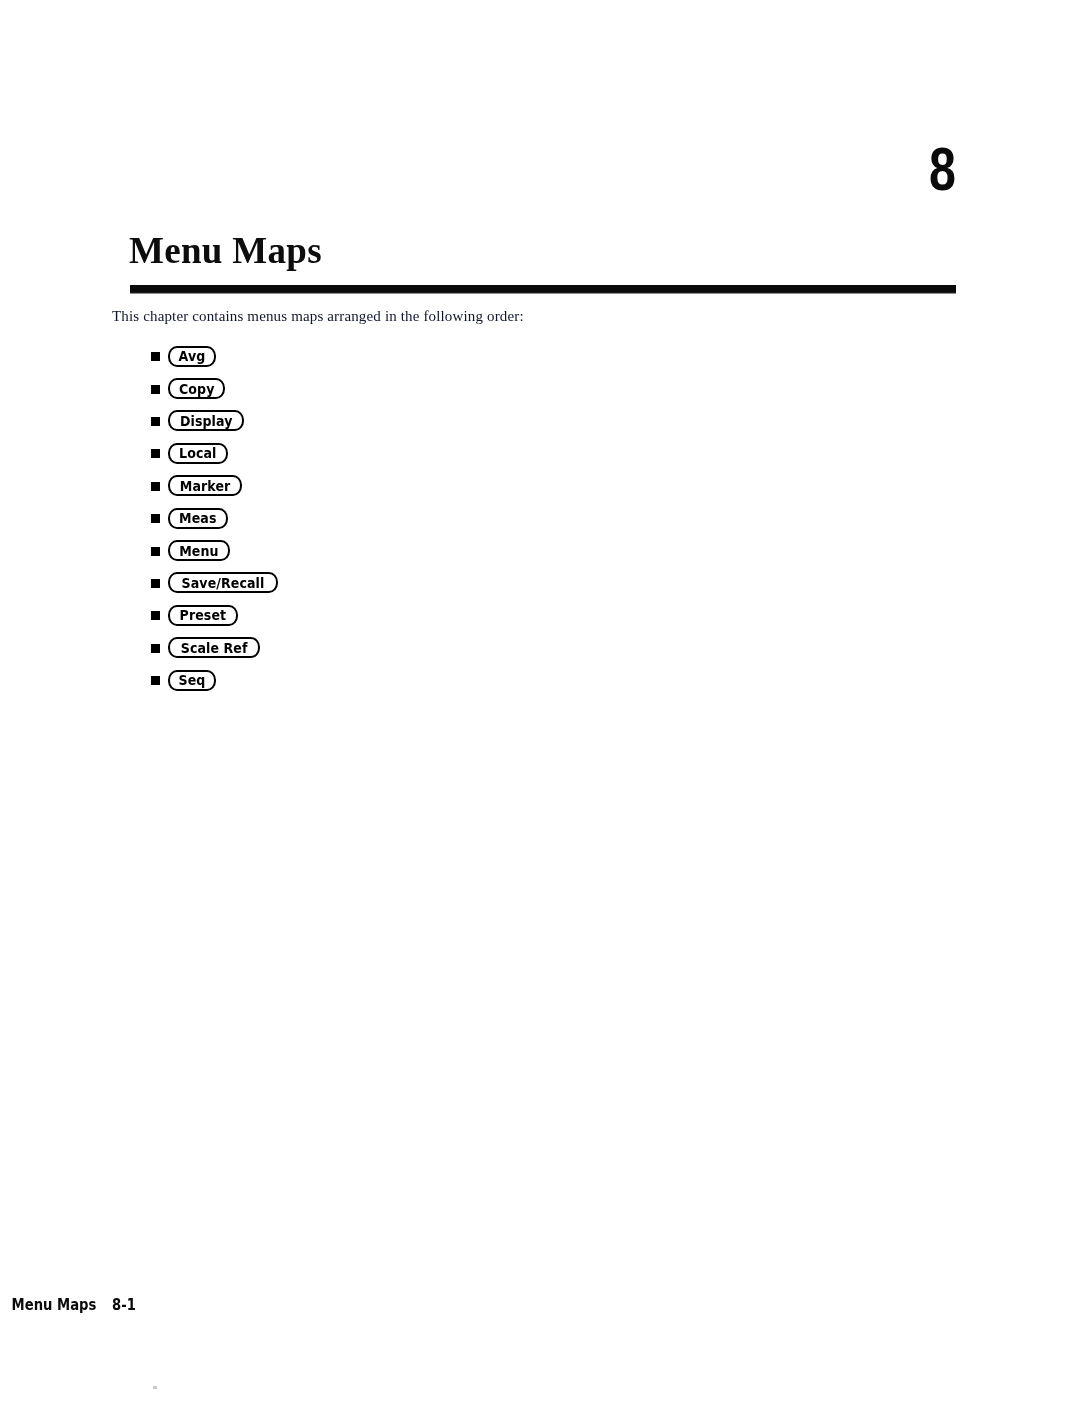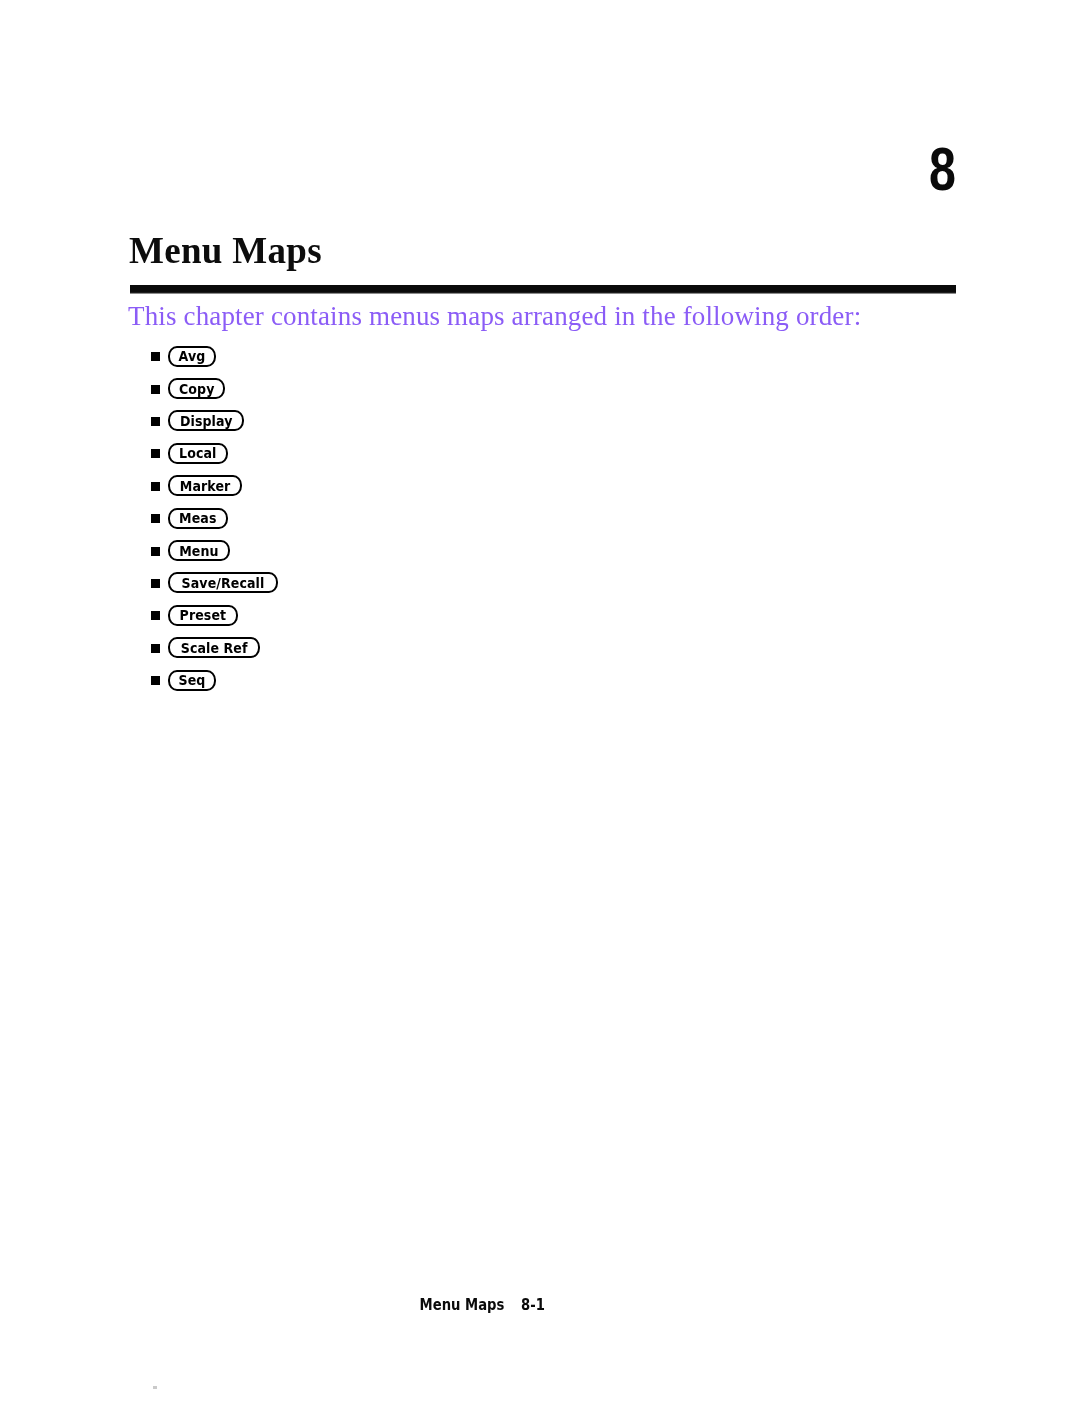--- a/index.html
+++ b/index.html
@@ -68,26 +68,26 @@
     top: 292px;
     width: 826px;
     height: 2px;
     background: #2b2b2b;
     opacity: 0.55;
   }
 
   
   .intro {
     position: absolute;
-    left: 128px;
+    left: 112px;
     top: 303px;
-    font-size: 27px;
+    font-size: 15px;
     line-height: 26px;
     letter-spacing: 0.15px;
-    color: #8b5cf6;
+    color: #0f172a;
     white-space: nowrap;
   }
 
   
   .key-list {
     position: absolute;
     left: 11px;
     top: 340px;
     width: 100%;
     margin-left: 8px;
@@ -130,21 +130,21 @@
     white-space: nowrap;
     display: block;
   }
 
   
   .footer {
     position: absolute;
     left: 0;
     top: 1296px;
     width: 956px;
-    text-align: center;
+    text-align: left;
     font-family: "DejaVu Sans", "Liberation Sans", sans-serif;
     font-weight: bold;
     font-size: 15px;
     line-height: 18px;
     color: #0a0a0a;
   }
   .footer-label {
     transform: scaleX(0.88);
     display: inline-block;
     transform-origin: 100% 50%;

